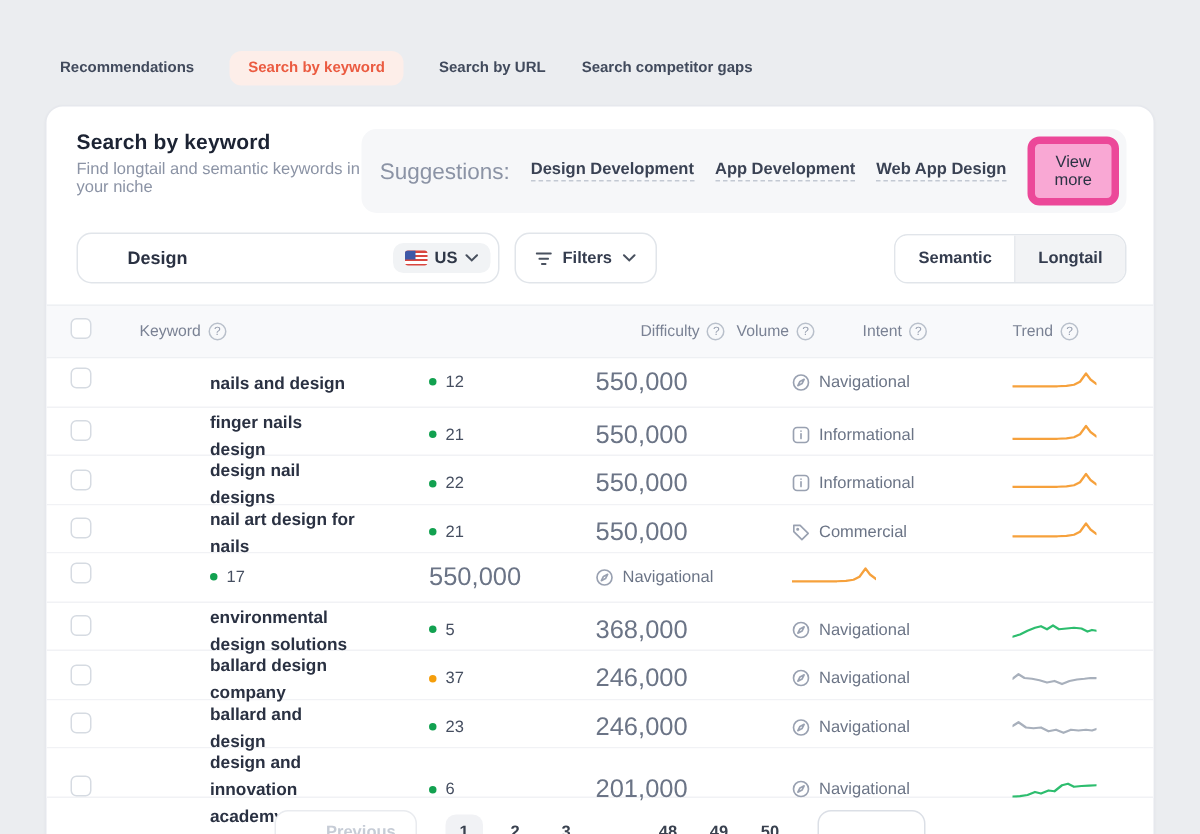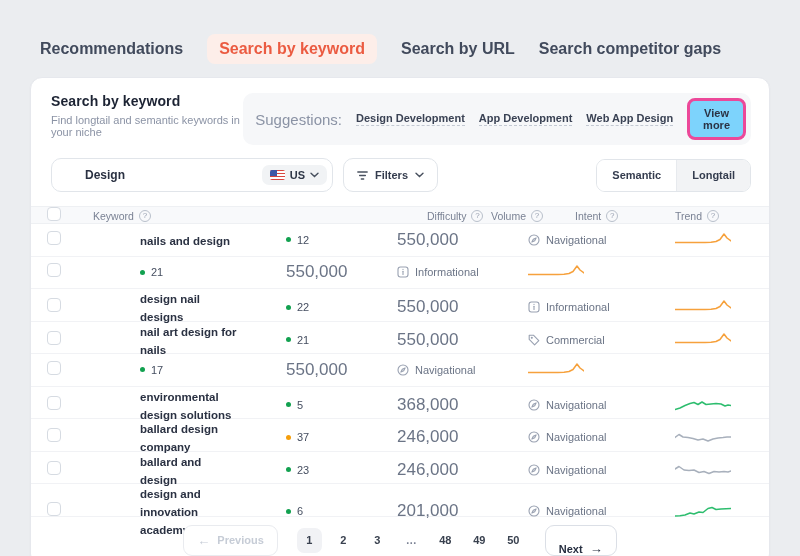--- a/index.html
+++ b/index.html
@@ -5,51 +5,51 @@
   * { box-sizing: border-box; margin: 0; padding: 0; }
   html,body { width: 800px; height: 556px; overflow: hidden; }
   body {
     font-family: "Liberation Sans", sans-serif;
     background: #ebedf0;
     color: #2a3142;
     -webkit-font-smoothing: antialiased;
   }
   
   .tabs { display: flex; align-items: center; gap: 24px; padding: 34px 0 0 40px; }
-  .tab { font-size: 16px; font-weight: 600; color: #414a5c; cursor: pointer; white-space: nowrap; }
+  .tab { font-size: 10px; font-weight: 600; color: #414a5c; cursor: pointer; white-space: nowrap; }
   .tab.active { color: #eb5b41; background: #fdeee9; padding: 6px 12px; border-radius: 8px; }
   
   .card {
     background: #fff; border: 1px solid #e6e8ed; border-radius: 12px;
     margin: 13px 30px 0 30px; box-shadow: 0 1px 2px rgba(20,30,50,.04);
     overflow: hidden;
   }
   .card-head { display: flex; justify-content: space-between; align-items: flex-start; padding: 15px 18px 11px 20px; }
   .card-title { font-size: 14px; font-weight: 700; color: #1c2333; letter-spacing: .1px; }
   .card-sub { font-size: 11px; color: #8b93a5; margin-top: 5px; }
   .suggest { display: flex; align-items: center; gap: 14px; background: #f6f7f9; border-radius: 10px; padding: 5px 5px 5px 12px; }
   .suggest-label { font-size: 15px; color: #8b93a5; }
   .suggest-link { font-size: 11px; font-weight: 600; color: #3a4254; border-bottom: 1px dashed #c3c9d3; padding-bottom: 1px; cursor: pointer; white-space: nowrap; }
-  .view-more { font-size: 11px; font-weight: 700; color: #2b3344; background: #7dd3fc; border: 3px solid #ec4899; border-radius: 8px; padding: 6px 13px; cursor: pointer; }
+  .view-more { font-size: 11px; font-weight: 400; color: #2b3344; background: #f9a8d4; border: 5px solid #ec4899; border-radius: 8px; padding: 6px 13px; cursor: pointer; }
   
   .search-row { display: flex; align-items: center; gap: 10px; padding: 2px 18px 14px 20px; }
   .search-box { display: flex; align-items: center; width: 282px; height: 34px; border: 1px solid #e1e5ea; border-radius: 10px; padding: 0 5px 0 11px; background: #fff; }
   .search-box .q { flex: 1; font-size: 12px; font-weight: 600; color: #2a3142; margin-left: 8px; }
   .region-pill { display: flex; align-items: center; gap: 5px; background: #f1f3f5; border-radius: 7px; padding: 4px 8px; font-size: 11px; font-weight: 600; color: #2f3747; cursor: pointer; }
   .flag { position: relative; width: 15px; height: 10px; border-radius: 2px; overflow: hidden; display: inline-block;
     background: repeating-linear-gradient(180deg, #d8463f 0 1.45px, #ffffff 1.45px 2.9px); }
   .flag::before { content: ""; position: absolute; left: 0; top: 0; width: 7px; height: 5.5px; background: #3e58a7; }
   .filters-btn { display: flex; align-items: center; gap: 7px; height: 34px; padding: 0 13px; background: #fff; border: 1px solid #e1e5ea; border-radius: 10px; font-size: 11px; font-weight: 600; color: #343c4e; cursor: pointer; }
   .segmented { margin-left: auto; display: flex; border: 1px solid #e1e5ea; border-radius: 9px; overflow: hidden; height: 33px; }
   .seg-btn { font-size: 11px; font-weight: 600; color: #343c4e; padding: 0 15px; display: flex; align-items: center; background: #fff; cursor: pointer; }
   .seg-btn.selected { background: #f2f3f5; }
   .seg-btn + .seg-btn { border-left: 1px solid #e7eaee; }
   
   .tgrid { display: grid; grid-template-columns: 46px minmax(0,1fr) 64px 84px 100px 76px; align-items: center; padding: 0 18px 0 16px; }
-  .thead { height: 18px; background: #f8f9fb; border-top: 1px solid #eef0f3; border-bottom: 1px solid #eef0f3; }
+  .thead { height: 36px; background: #f8f9fb; border-top: 1px solid #eef0f3; border-bottom: 1px solid #eef0f3; }
   .th { display: flex; align-items: center; gap: 5px; font-size: 10.5px; color: #7a8294; }
   .help { width: 12px; height: 12px; border: 1px solid #b9c0cb; border-radius: 50%; color: #98a0b0; font-size: 8px; line-height: 10px; text-align: center; display: inline-block; cursor: pointer; flex: none; }
   .trow { height: 32.5px; border-bottom: 1px solid #f1f2f5; background: #fff; gap: 47px; }
   .checkbox { width: 14px; height: 14px; border: 1.4px solid #d6dbe2; border-radius: 4px; background: #fff; display: inline-block; cursor: pointer; }
   .kw { font-size: 11.5px; font-weight: 600; color: #2a3142; cursor: pointer; }
   .c-diff { display: flex; align-items: center; gap: 6px; }
   .dot { width: 5px; height: 5px; border-radius: 50%; display: inline-block; flex: none; }
   .diff-val { font-size: 11px; color: #454e60; }
   .c-vol { font-size: 17px; color: #6b7486; }
   .c-intent { display: flex; align-items: center; gap: 6px; font-size: 11px; color: #6b7486; }
@@ -171,20 +171,21 @@
     </div>
     <div>
       <svg class="spark" width="56" height="18" viewBox="0 0 56 18" fill="none">
         <polyline stroke-width="1.5" stroke-linecap="round" stroke-linejoin="round" points="0,11.5 6,11.5 12,11.5 18,11.5 24,11.5 30,11.5 36,11.3 41,10.5 45,8.5 49,3 52,7 56,10" stroke="#f6a13c"></polyline>
       </svg>
     </div>
   </div>
 
   <div class="tgrid trow">
     <div><span class="checkbox"></span></div>
+    <div><span class="kw">finger nails design</span></div>
     <div class="c-diff">
       <span class="dot" style="background: rgb(18, 161, 80);"></span>
       <span class="diff-val">21</span>
     </div>
     <div class="c-vol">550,000</div>
     <div class="c-intent">
       <span class="intent-icon-slot">
   <svg width="12" height="12" viewBox="0 0 12 12" fill="none" stroke="#99a1b1" stroke-width="1.1" stroke-linecap="round">
               <rect x="1" y="1" width="10" height="10" rx="2.4"></rect>
               <line x1="6" y1="5.2" x2="6" y2="8.4"></line>

